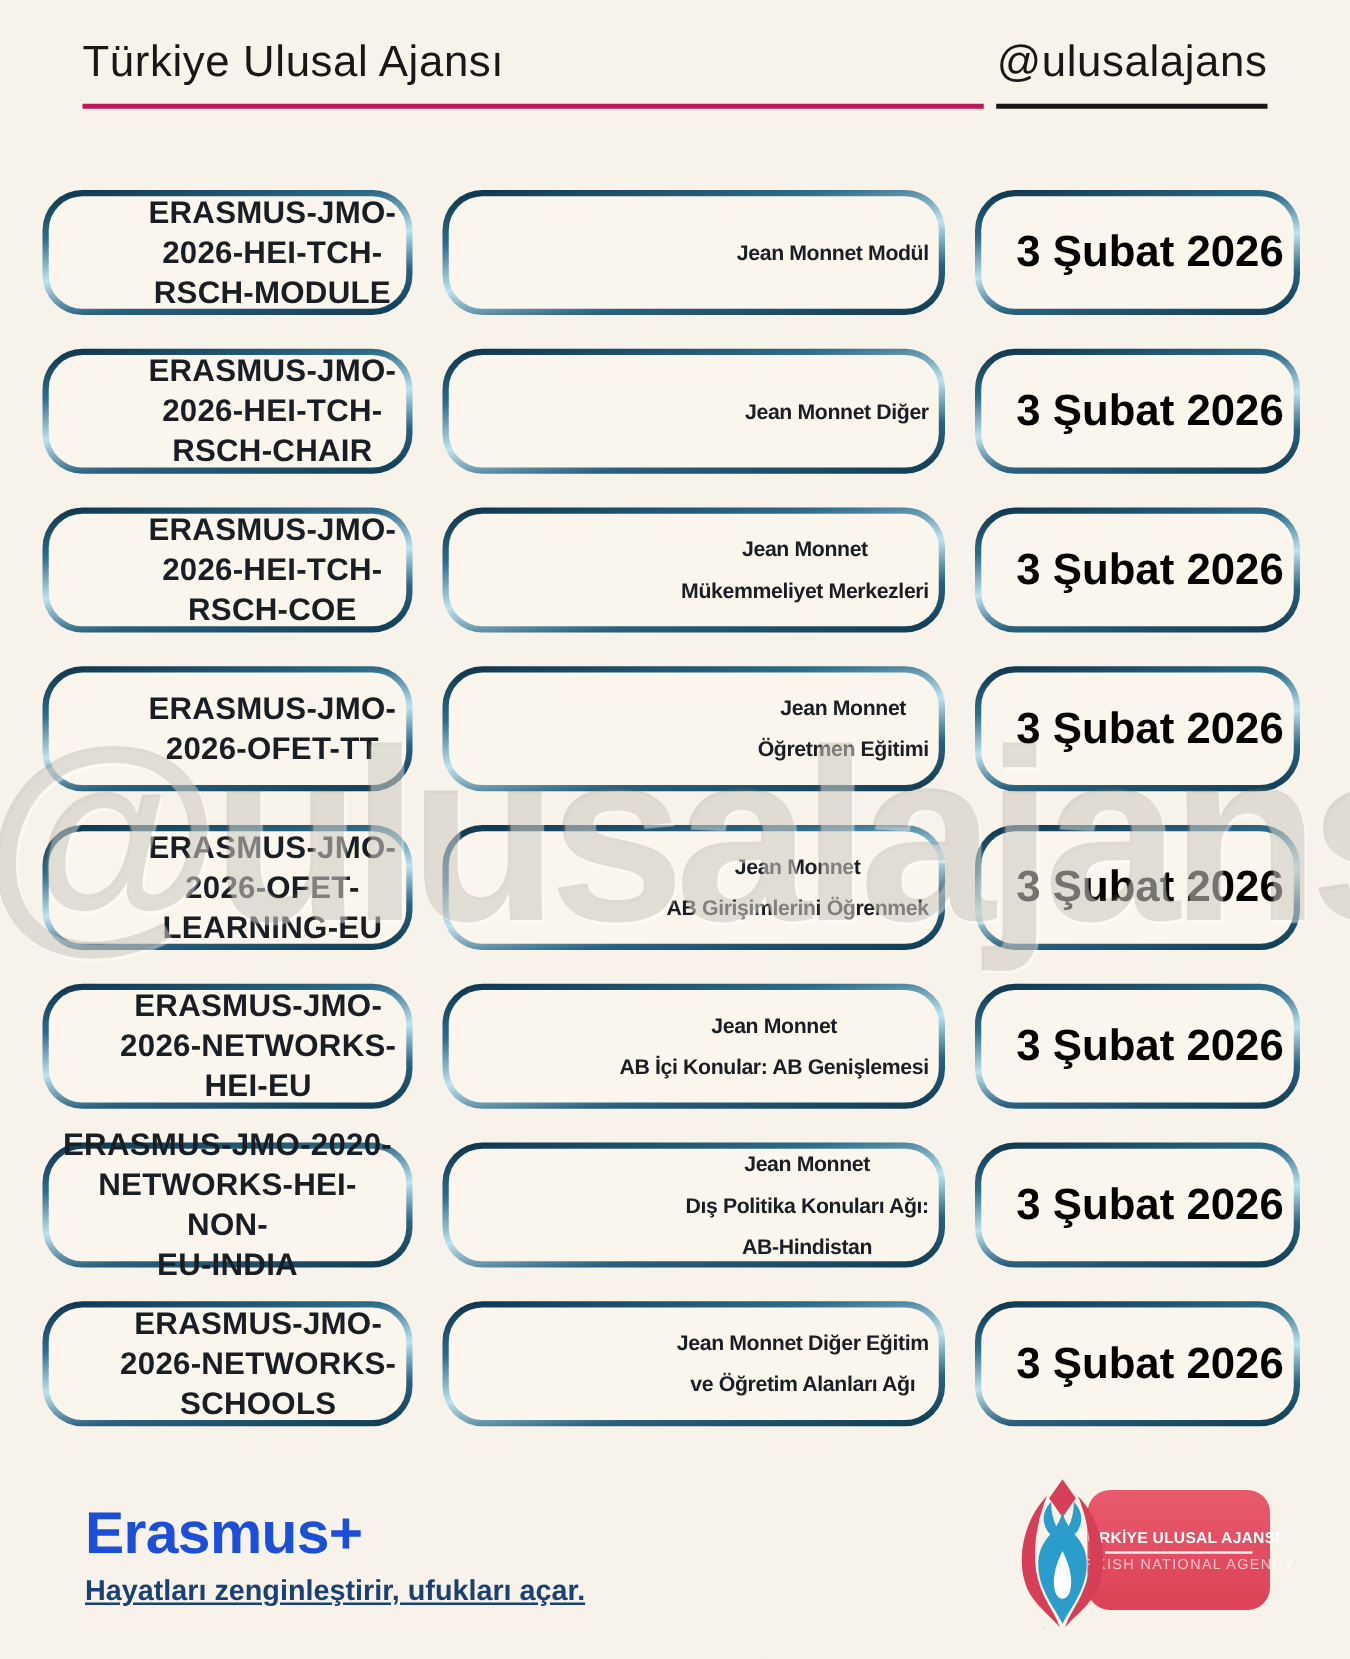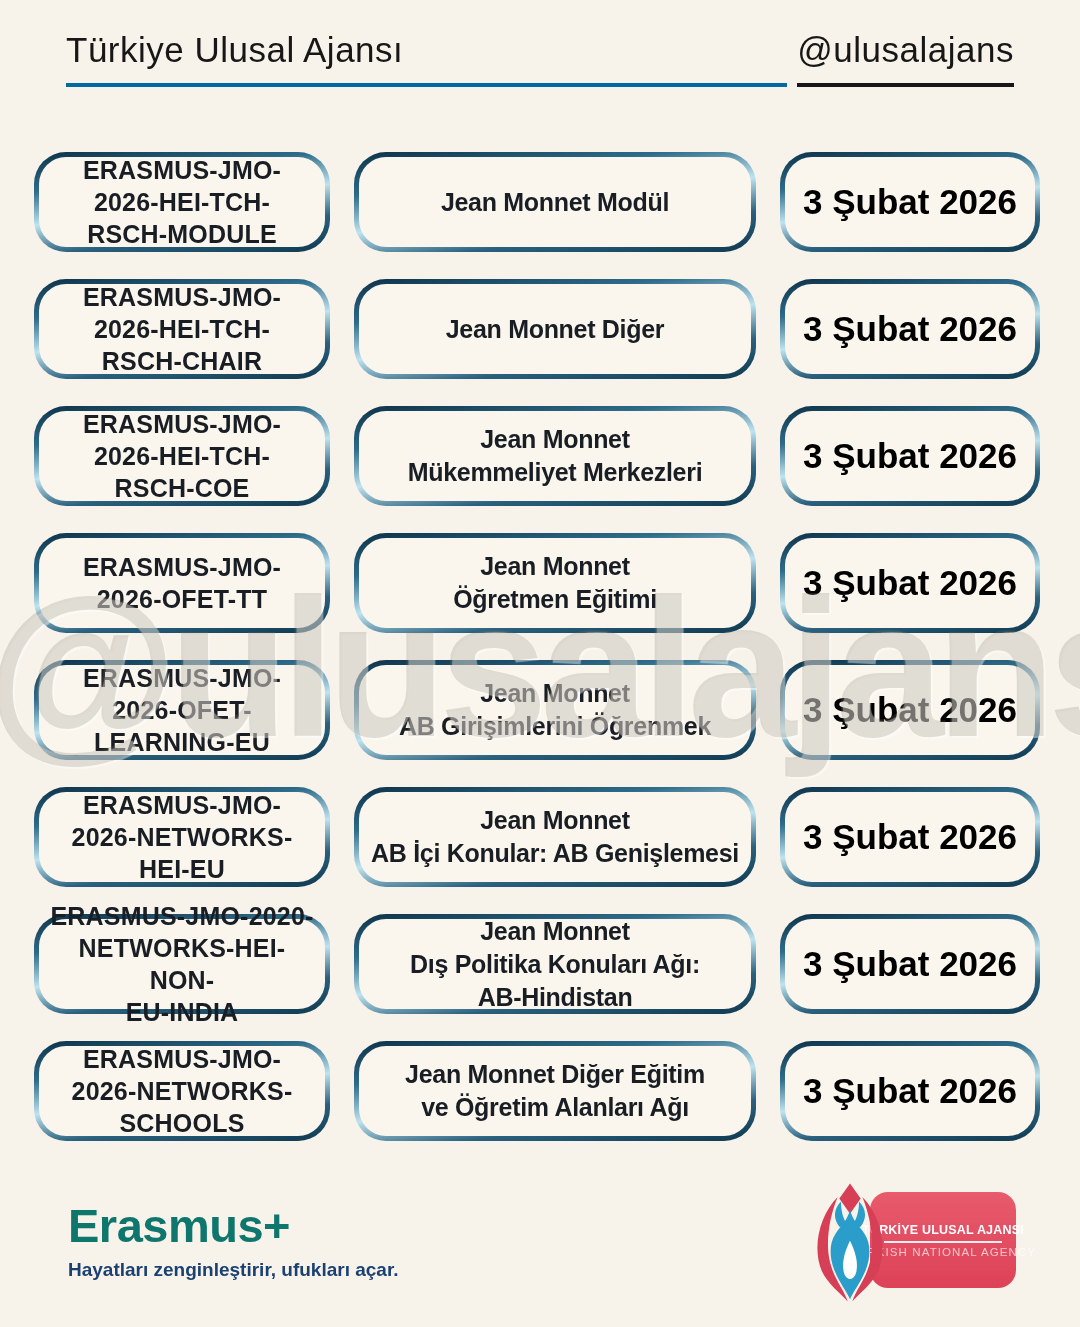--- a/index.html
+++ b/index.html
@@ -9,21 +9,21 @@
     background: #f7f3ea; overflow: hidden;
   }
 
   
   .header {
     position: absolute; top: 30px; left: 66px; width: 948px;
     display: flex; align-items: flex-end; color: #171717;
   }
   .brand {
     flex: 1; font-size: 35px; letter-spacing: 0.5px;
-    border-bottom: 4px solid #0369a1; padding-bottom: 13px;
+    border-bottom: 4px solid #be185d; padding-bottom: 13px;
   }
   .handle {
     font-size: 35px; letter-spacing: 0.5px; margin-left: 10px;
     border-bottom: 4px solid #171717; padding-bottom: 13px;
   }
 
   
   .watermark {
     position: absolute; top: 556px; left: -14px; width: 1120px;
     font-size: 196px; font-weight: 700; letter-spacing: -8px;
@@ -40,32 +40,32 @@
   }
   .row { display: contents; }
   .pill {
     border-radius: 32px; padding: 5px;
     background: linear-gradient(172deg,
       #0d3148 0%, #2e6c8a 28%, #bfe3ef 52%, #2a617e 74%, #0f3950 100%);
   }
   .pill-inner {
     width: 100%; height: 100%; box-sizing: border-box;
     background: #faf6ed; border-radius: 27px;
-    display: flex; align-items: center; justify-content: center;
+    display: flex; align-items: center; justify-content: flex-end;
     text-align: center; padding: 18px 8px;
   }
   .cell-text { white-space: pre-line; color: #191d24; font-weight: 700; }
   .code-text { font-size: 25px; line-height: 32px; letter-spacing: 0.2px; }
-  .name-text { font-size: 25px; line-height: 33px; letter-spacing: -0.3px; }
+  .name-text { font-size: 17px; line-height: 33px; letter-spacing: -0.3px; }
   .date-text { font-size: 35px; letter-spacing: 0px; color: #000000; }
 
   
   .erasmus-block { position: absolute; left: 68px; top: 1198px; z-index: 2; }
-  .erasmus-word { font-size: 47px; font-weight: 700; color: #0f766e; letter-spacing: -0.5px; }
-  .erasmus-tagline { font-size: 19px; font-weight: 700; color: #1a4171; margin-top: 6px; }
+  .erasmus-word { font-size: 47px; font-weight: 700; color: #1d4ed8; letter-spacing: -0.5px; }
+  .erasmus-tagline { font-size: 23px; font-weight: 700; color: #1a4171; margin-top: 6px; text-decoration: underline; }
 
   .agency { position: absolute; left: 800px; top: 1182px; width: 225px; height: 135px; z-index: 2; }
   .agency-rect {
     position: absolute; left: 70px; top: 10px; width: 146px; height: 96px;
     border-radius: 18px;
     background: linear-gradient(#e85a6c, #dd4257);
     display: flex; flex-direction: column; align-items: center; justify-content: center;
     padding: 0 4px; box-sizing: border-box; z-index: 1;
   }
   .agency-title {

